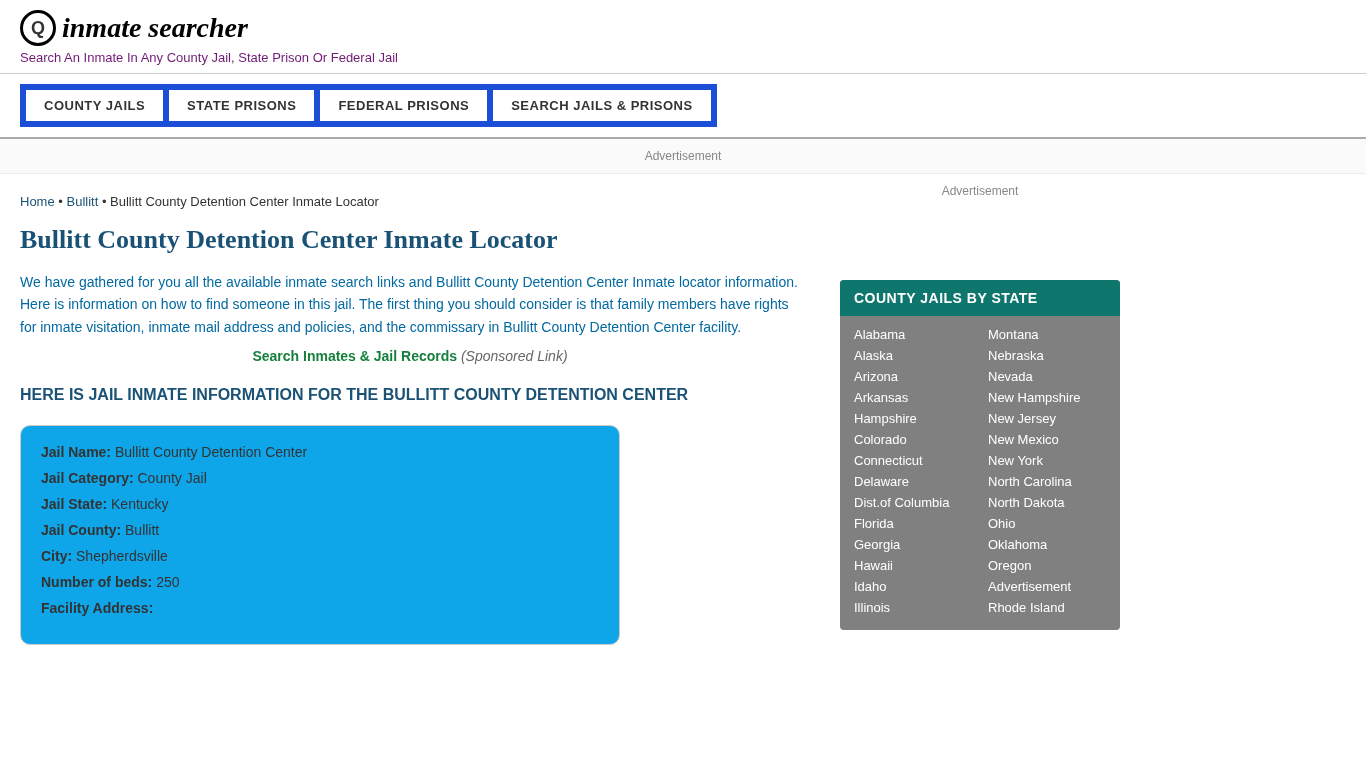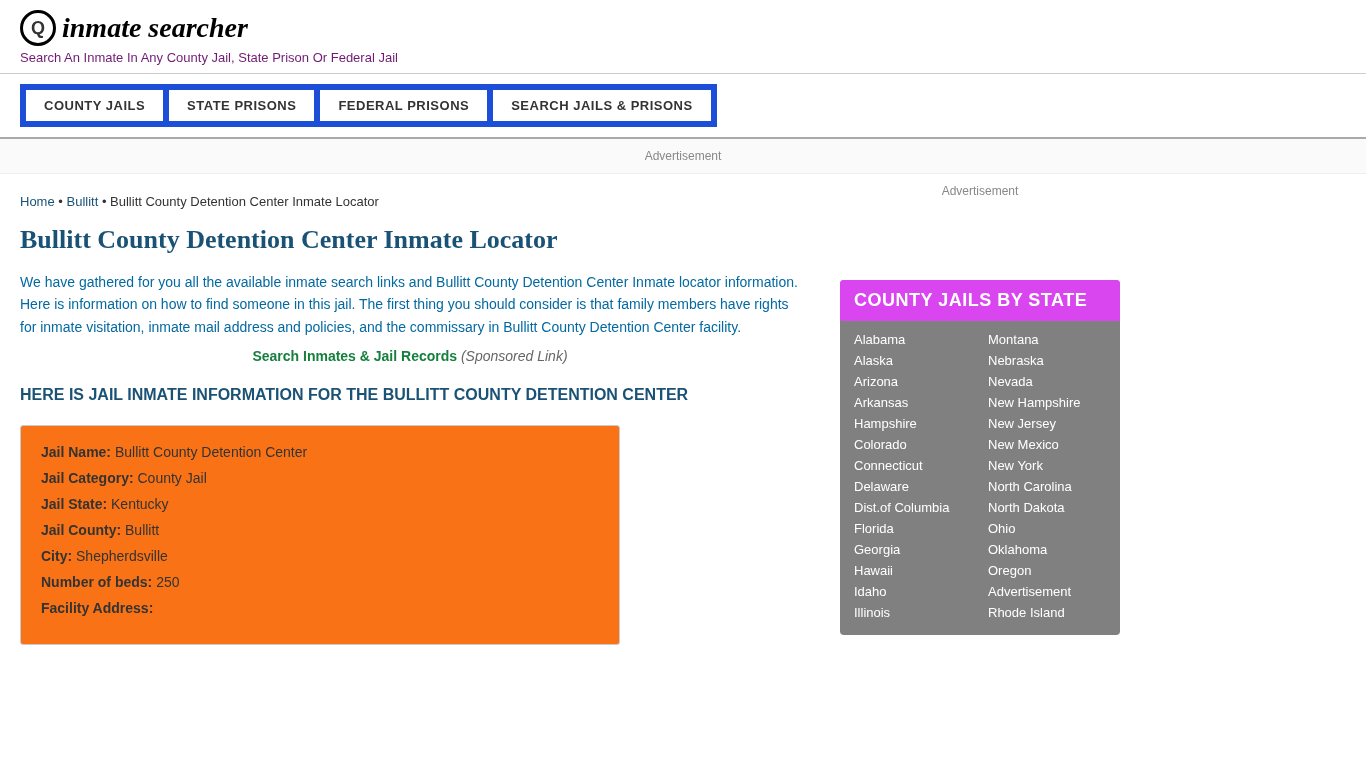--- a/index.html
+++ b/index.html
@@ -48,35 +48,35 @@
     
     #sponsored-link { text-align: center; font-size: 14px; margin-bottom: 20px; }
     #sponsored-link a { color: #15803d; font-weight: bold; text-decoration: none; }
     #sponsored-link span { color: #666; font-style: italic; }
 
     
     #section-heading { color: #1a5276; font-size: 16px; font-weight: bold; margin-bottom: 18px; line-height: 1.4; }
 
     
     #info-box {
-      border: 1px solid #ccc; border-radius: 3px; padding: 18px 20px;
-      background: #f97316; margin-bottom: 20px; max-width: 600px;
+      border: 1px solid #ccc; border-radius: 10px; padding: 18px 20px;
+      background: #0ea5e9; margin-bottom: 20px; max-width: 600px;
     }
     .info-row { margin-bottom: 10px; font-size: 14px; color: #333; }
     .info-label { font-weight: bold; }
     .info-value { font-weight: normal; }
 
     
     #sidebar { width: 320px; padding: 10px 20px 20px 20px; flex-shrink: 0; }
     #sidebar-ad { text-align: center; font-size: 12px; color: #888; margin-bottom: 16px; min-height: 80px; }
 
     
     #state-box { background: #808080; color: #fff; border-radius: 4px; overflow: hidden; }
     #state-box-title {
-      background: #d946ef; padding: 10px 14px; font-size: 18px; font-weight: bold;
+      background: #0f766e; padding: 10px 14px; font-size: 14px; font-weight: bold;
       color: #fff; letter-spacing: 0.5px; text-transform: uppercase;
     }
     #state-grid { display: grid; grid-template-columns: 1fr 1fr; padding: 8px 14px 12px 14px; gap: 16px; }
     .state-link { color: #fff; font-size: 13px; text-decoration: none; padding: 3px 0; display: block; }
   </style>
 </head>
 <body>
 
 <div id="header">
   <div id="logo-area">

